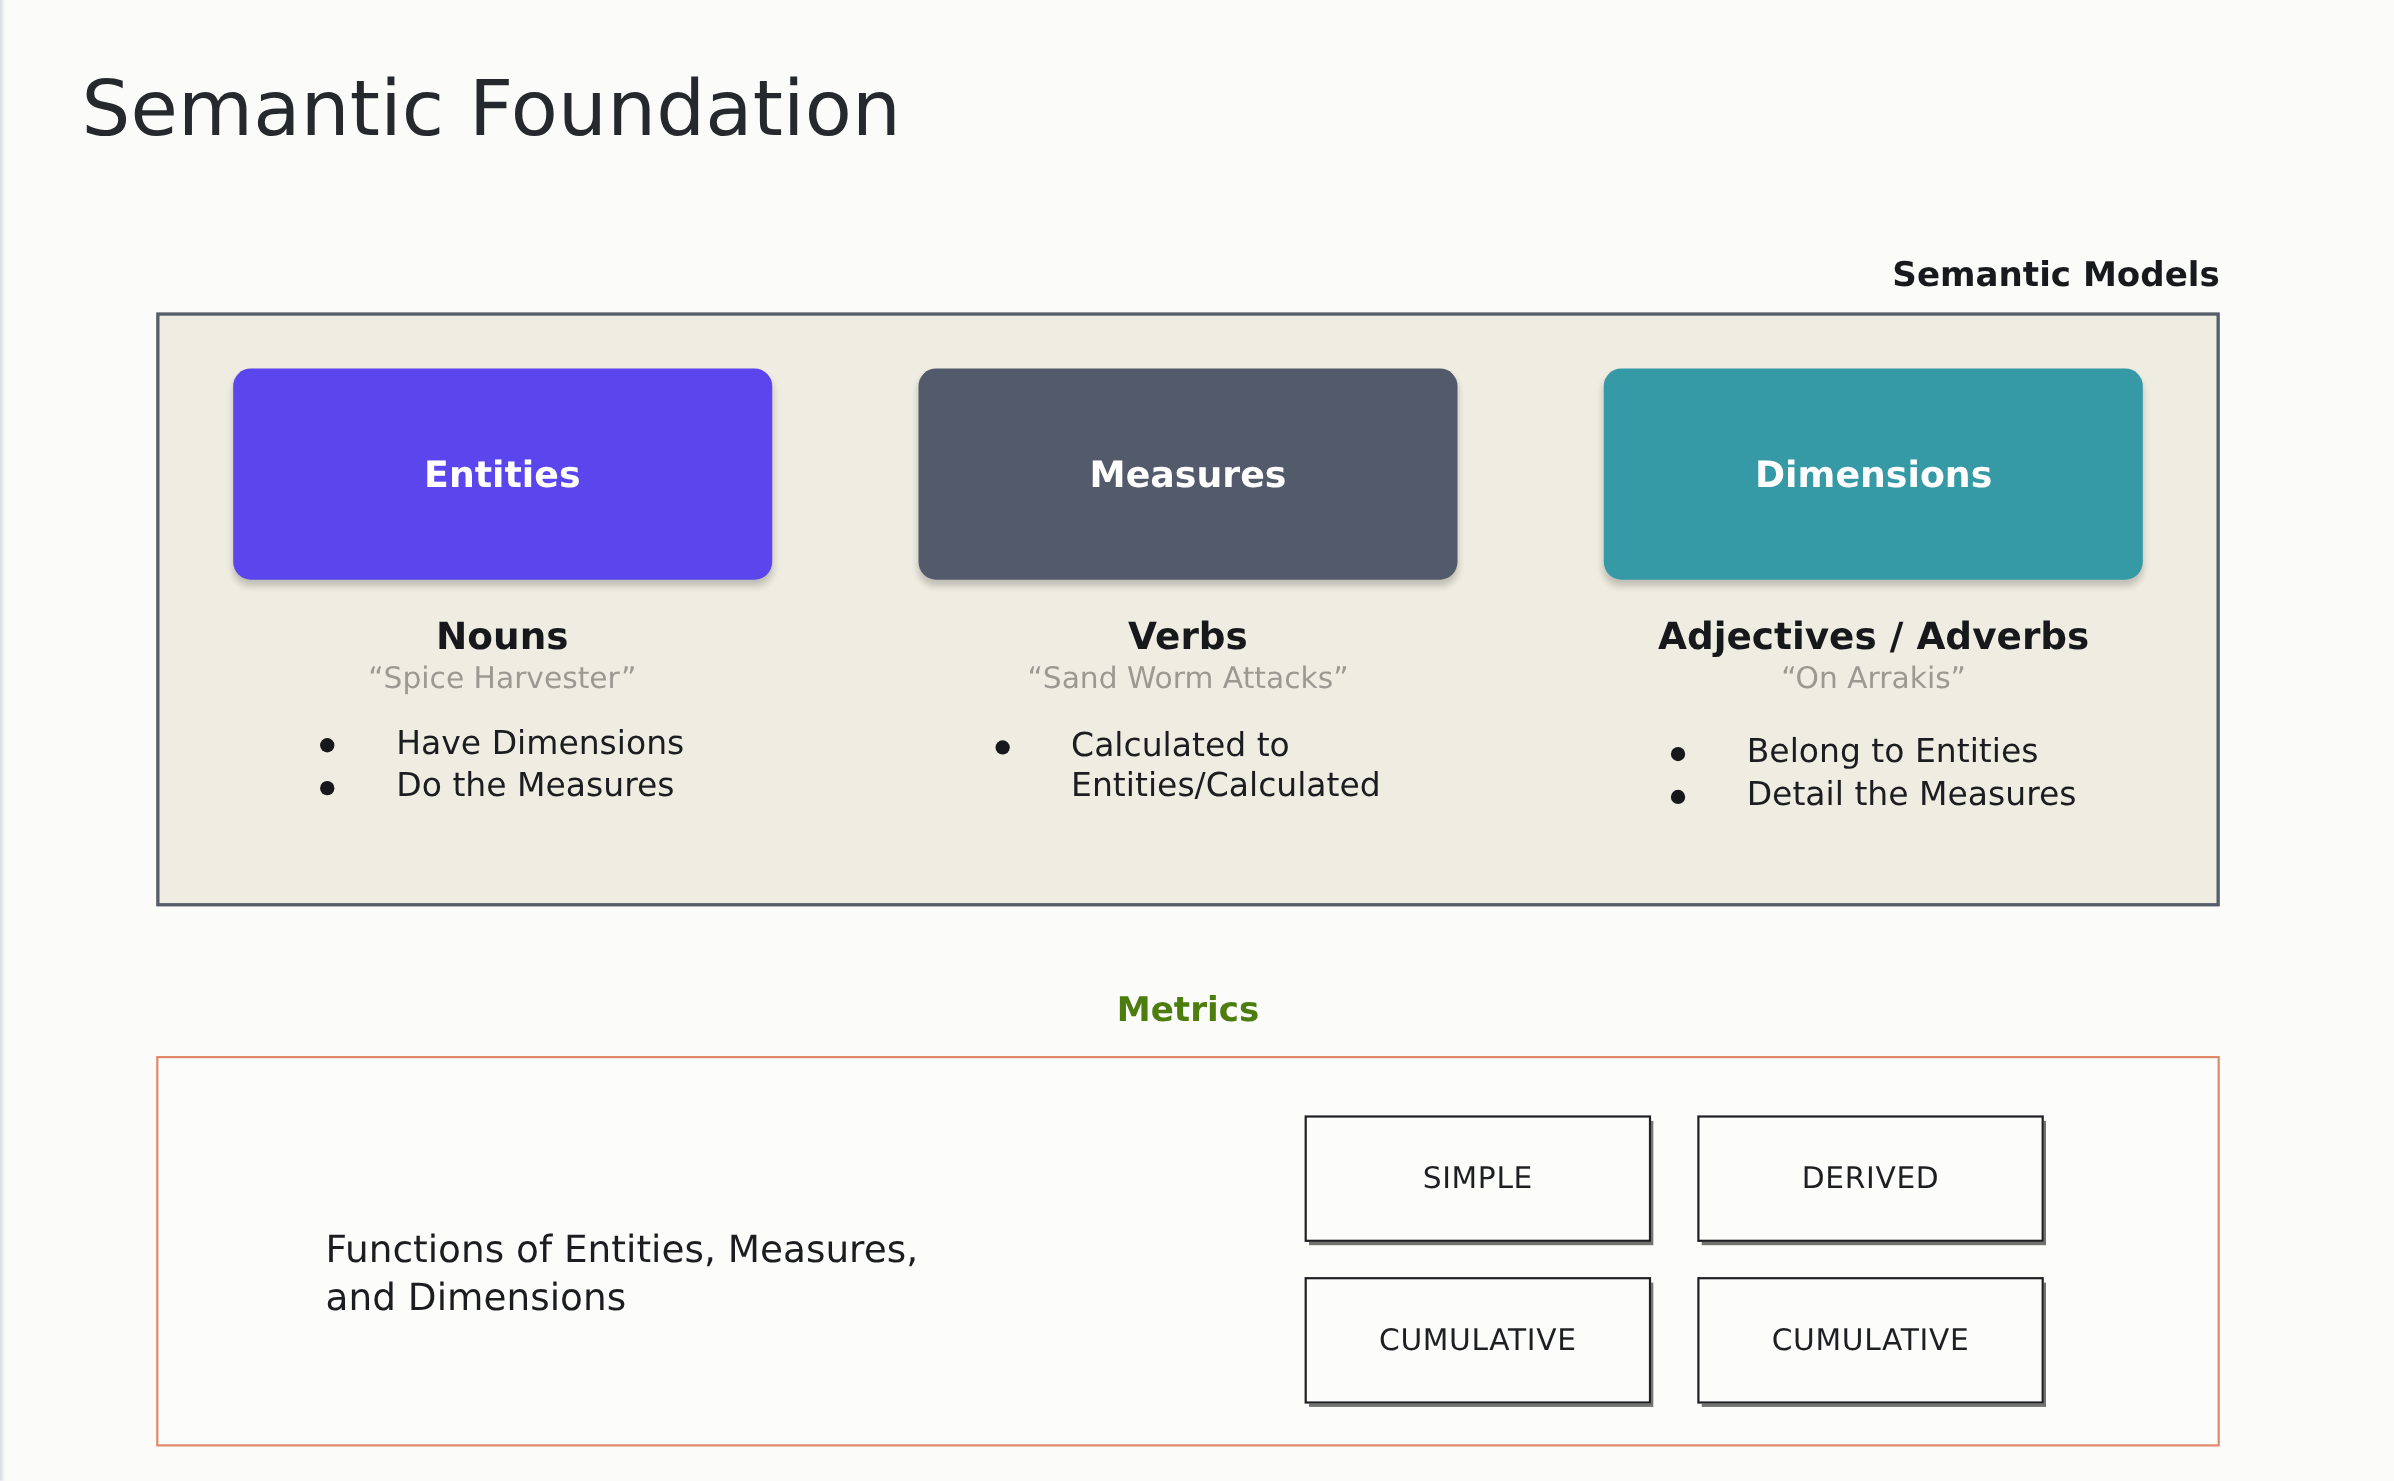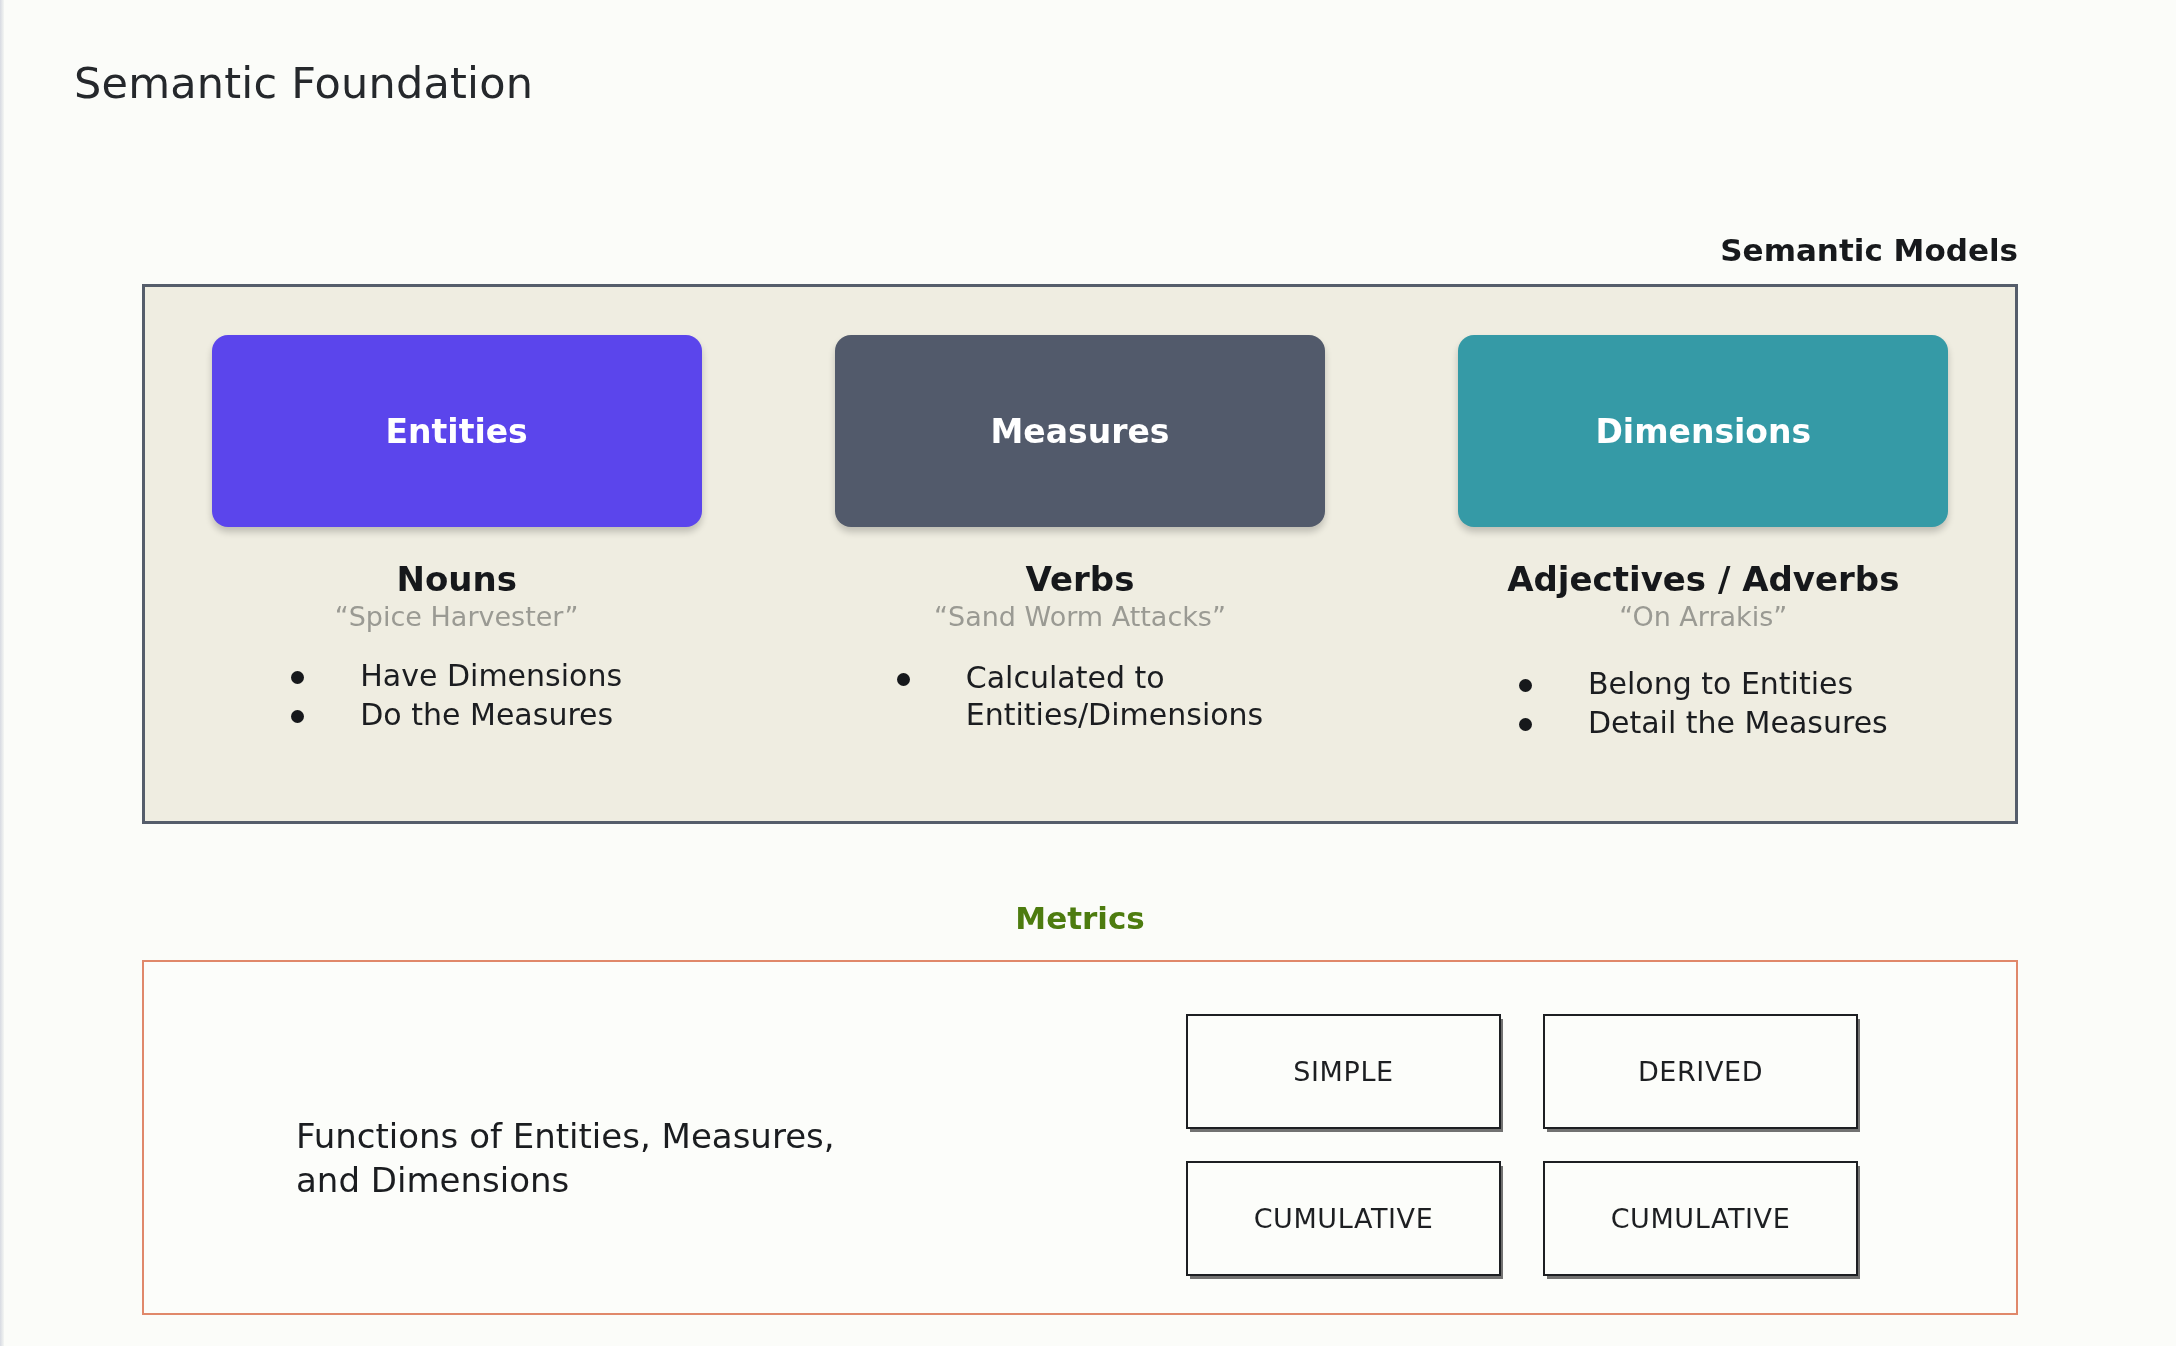--- a/index.html
+++ b/index.html
@@ -19,21 +19,21 @@
     position: absolute;
     left: 0; top: 0;
     width: 4px; height: 1346px;
     background: linear-gradient(to right, #D7DAE2, #F4F6F3);
   }
 
   .slide-title {
     position: absolute;
     left: 74px;
     top: 58px;
-    font-size: 43px;
+    font-size: 70px;
     font-weight: 400;
     color: #25282C;
     letter-spacing: 0.2px;
     white-space: nowrap;
   }
 
   
   .sm-caption {
     position: absolute;
     left: 142px;
@@ -216,21 +216,21 @@
     </div>
 
     <div class="sm-col c2">
       <div class="pill measures">Measures</div>
       <div class="pos-title">Verbs</div>
       <div class="pos-example">“Sand Worm Attacks”</div>
       <div class="bullets">
         <div class="bullet-row">
           <span class="bullet-dot"></span>
           <span class="bullet-text">Calculated to
-Entities/Dimensions</span>
+Entities/Calculated</span>
         </div>
       </div>
     </div>
 
     <div class="sm-col c3">
       <div class="pill dimensions">Dimensions</div>
       <div class="pos-title">Adjectives / Adverbs</div>
       <div class="pos-example">“On Arrakis”</div>
       <div class="bullets">
         <div class="bullet-row">

